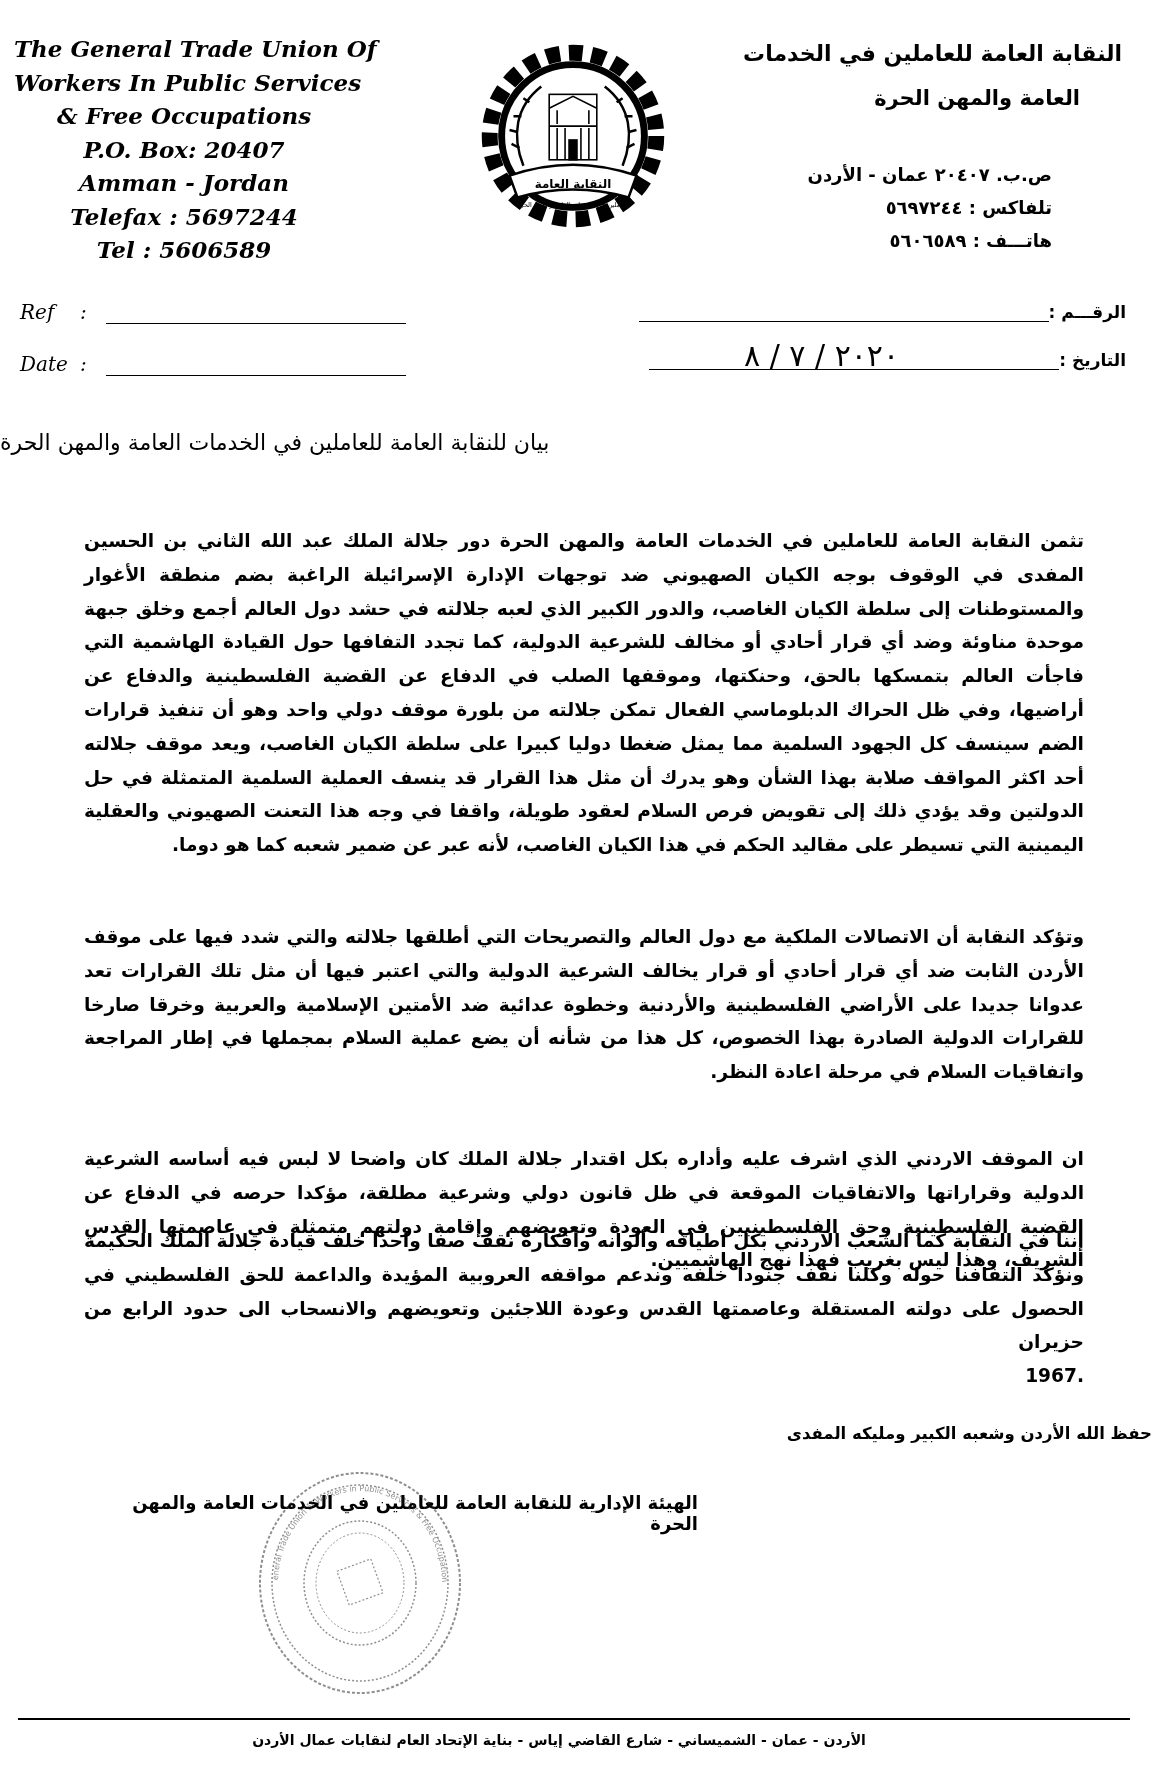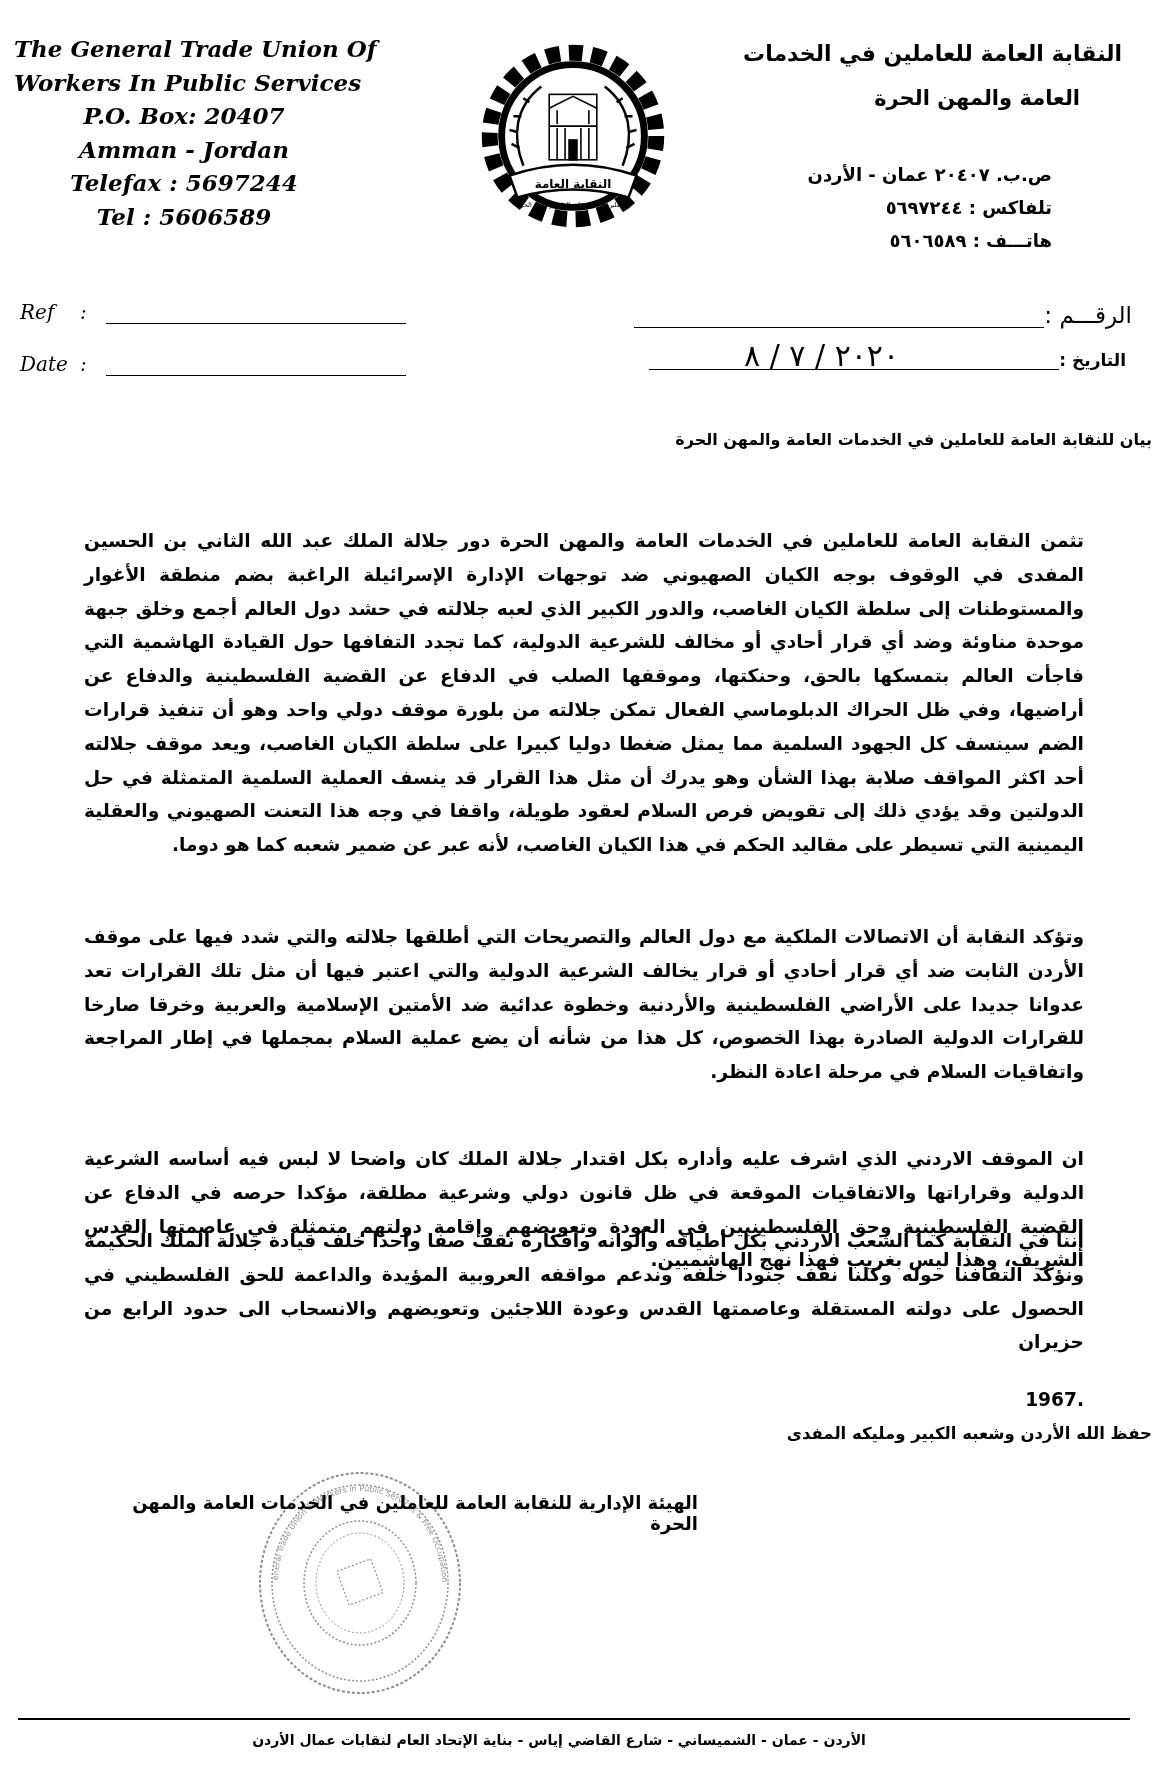--- a/index.html
+++ b/index.html
@@ -21,43 +21,43 @@
     .ar-head .t2 { font-size: 21px; text-align: right; height: 44px; line-height: 44px; padding-right: 42px; }
     .ar-head .c { font-size: 18px; line-height: 33px; padding-right: 70px; text-align: right; }
     .logo { position: absolute; left: 454px; top: 36px; width: 238px; height: 200px; }
 
     .field-row { position: absolute; font-size: 20px; }
     .ref-left { left: 20px; top: 300px; font-family: "DejaVu Serif", serif; font-style: italic; }
     .date-left { left: 20px; top: 352px; font-family: "DejaVu Serif", serif; font-style: italic; }
     .field-row .lbl { display: inline-block; width: 60px; }
     .field-row .colon { display: inline-block; width: 26px; }
     .line { display: inline-block; width: 300px; border-bottom: 1.5px solid #000; vertical-align: bottom; height: 18px; }
-    .ref-right { right: 20px; top: 302px; direction: rtl; font-weight: normal; font-size: 23px; }
+    .ref-right { right: 26px; top: 302px; direction: rtl; font-weight: bold; font-size: 17px; }
     .date-right { right: 26px; top: 350px; direction: rtl; font-weight: bold; font-size: 17px; }
     .ref-right .line, .date-right .line { width: 410px; }
     .hand-date {
       position: absolute; left: 744px; top: 338px; width: 300px; height: 36px;
       font-family: "DejaVu Sans", sans-serif; font-size: 30px; direction: ltr;
       letter-spacing: 14px; font-weight: normal;
     }
 
     .doc-title {
-      position: absolute; left: 0; right: 0; top: 430px; text-align: right;
-      direction: rtl; font-weight: bold; font-size: 16px;
+      position: absolute; left: 0; right: 0; top: 430px; text-align: left;
+      direction: rtl; font-weight: normal; font-size: 22px;
     }
     .body-text {
       position: absolute; left: 84px; width: 1000px; direction: rtl;
       text-align: justify; text-align-last: right;
       font-weight: bold; font-size: 18.6px; line-height: 33.8px;
     }
     .para1 { top: 524px; }
     .para2 { top: 920px; }
     .para3 { top: 1122px; margin-top: 20px; }
     .para4 { top: 1224px; }
-    .body-text .last-num { text-align: right; margin-top: 24px; }
+    .body-text .last-num { text-align: right; }
     .closing {
       position: absolute; left: 0; right: 0; top: 1424px; text-align: right;
       direction: rtl; font-weight: bold; font-size: 16.5px; padding-left: 56px; margin-left: 9px;
     }
     .signatory {
       position: absolute; left: 86px; width: 612px; top: 1492px; direction: rtl;
       text-align: right; font-weight: bold; font-size: 18px;
     }
     .stamp { position: absolute; left: 254px; top: 1468px; width: 212px; height: 230px; opacity: 0.55; }
     .footer-rule { position: absolute; left: 18px; right: 22px; top: 1718px; border-top: 2.5px solid #000; }
@@ -65,20 +65,21 @@
       position: absolute; left: 0; right: 0; top: 1732px; text-align: center;
       direction: rtl; font-weight: bold; font-size: 14px; padding-right: 34px;
     }
   </style>
 </head>
 <body>
 
 <div class="en-head">
   <div>The General Trade Union Of</div>
   <div>Workers In Public Services</div>
+  <div>&amp; Free Occupations</div>
   <div>P.O. Box: 20407</div>
   <div>Amman - Jordan</div>
   <div>Telefax : 5697244</div>
   <div>Tel : 5606589</div>
 </div>
 
 <svg class="logo" viewBox="0 0 240 200">
   <g>
     <circle cx="120" cy="100" r="84" fill="none" stroke="#000" stroke-width="16" stroke-dasharray="14 9"></circle>
     <circle cx="120" cy="100" r="72" fill="none" stroke="#000" stroke-width="7"></circle>

